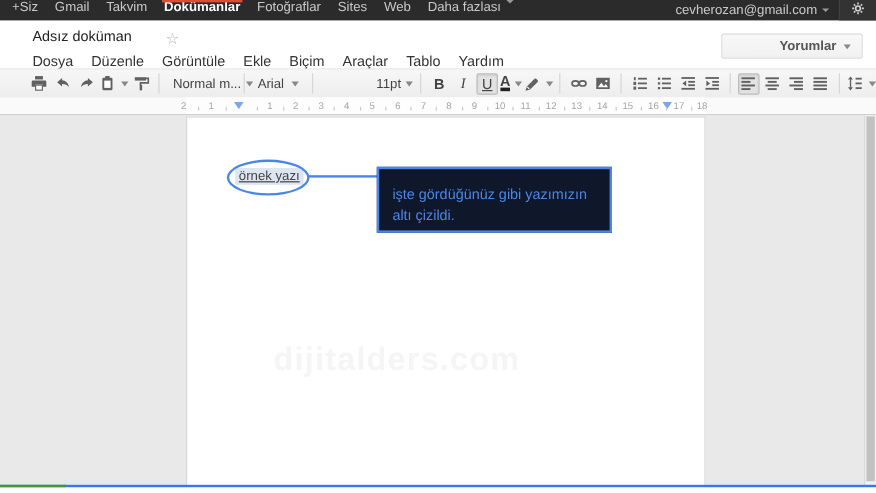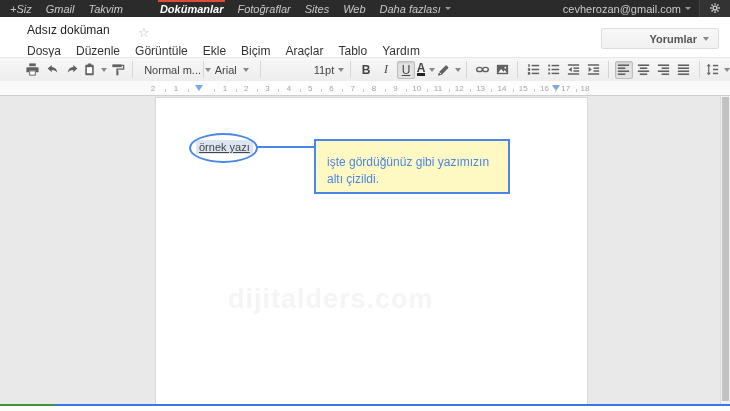--- a/index.html
+++ b/index.html
@@ -3,22 +3,22 @@
 <meta charset="utf-8">
 <style>
   html,body{margin:0;padding:0;background:#fff;}
   #screen{position:relative;width:730px;height:411px;overflow:hidden;
           font-family:"Liberation Sans","DejaVu Sans",sans-serif;background:#fff;}
 
   
   .topbar{position:absolute;top:0;left:0;right:0;height:17px;background:#2b2b2b;
           display:flex;align-items:center;font-size:11px;z-index:5;}
   .topbar-nav{display:flex;height:100%;align-items:stretch;padding-left:3px;}
-  .topbar-item{color:#c9c9c9;padding:0 7px;display:flex;align-items:center;position:relative;cursor:pointer;white-space:nowrap;font-style:italic;}
-  .topbar-item.active{color:#fff;font-weight:bold;margin-left:23px;}
+  .topbar-item{color:#c9c9c9;padding:0 7px;display:flex;align-items:flex-start;position:relative;cursor:pointer;white-space:nowrap;}
+  .topbar-item.active{color:#fff;font-weight:bold;}
   .topbar-item.active::before{content:'';position:absolute;top:0;left:5px;right:5px;height:2px;background:var(--topbar-red);}
   .topbar-item.has-arrow::after{content:'';display:inline-block;margin-left:4px;
       border-left:3px solid transparent;border-right:3px solid transparent;border-top:3px solid #999;}
   .topbar-right{margin-left:auto;display:flex;align-items:center;height:100%;}
   .topbar-account{color:#c9c9c9;padding:0 8px;display:flex;align-items:center;cursor:pointer;}
   .topbar-account::after{content:'';display:inline-block;margin-left:4px;
       border-left:3px solid transparent;border-right:3px solid transparent;border-top:3px solid #999;}
   .topbar-vsep{width:1px;height:100%;background:#404040;}
   .topbar-gear{padding:0 9px;height:100%;display:flex;align-items:center;cursor:pointer;background:#333;}
   .topbar-gear svg{width:12px;height:12px;}
@@ -74,21 +74,21 @@
   .page{position:absolute;left:155px;top:1px;width:433px;bottom:-2px;background:#fff;
         border:1px solid #d8d8d8;border-bottom:none;box-sizing:border-box;}
   .watermark{position:absolute;left:72px;top:186px;font-size:27px;font-weight:bold;
              color:#f5f5f5;letter-spacing:1px;white-space:nowrap;}
   .doc-text{position:absolute;left:40px;top:42px;font-size:11px;color:#444;
             text-decoration:underline;background:#dde5f2;padding:1px 3px;cursor:text;}
   .ellipse{position:absolute;left:33px;top:35px;width:65px;height:26px;
            border:2px solid var(--accent-blue);border-radius:50%;}
   .connector{position:absolute;left:100px;top:48px;width:60px;height:2px;background:var(--accent-blue);}
   .callout{position:absolute;left:158px;top:41px;width:196px;height:55px;box-sizing:border-box;
-           border:2px solid var(--accent-blue);background:#fef9c3;padding:13px 4px 0 11px;
+           border:2px solid var(--accent-blue);background:#0f172a;padding:13px 4px 0 11px;
            font-size:12px;line-height:1.45;color:var(--accent-blue);}
 
   
   .scrollbar{position:absolute;top:96px;right:0;bottom:7px;width:9px;background:#f1f1f1;
              border-left:1px solid #dadada;z-index:6;}
   .scroll-thumb{position:absolute;left:1px;top:1px;bottom:3px;width:7px;background:#c2c2c2;cursor:grab;}
 
   
   .video-bottom{position:absolute;left:0;right:0;bottom:0;height:5px;background:#fdfdfd;z-index:8;}
   .video-progress{position:absolute;left:0;right:0;bottom:5px;height:2px;background:var(--progress-blue);z-index:9;cursor:pointer;}

